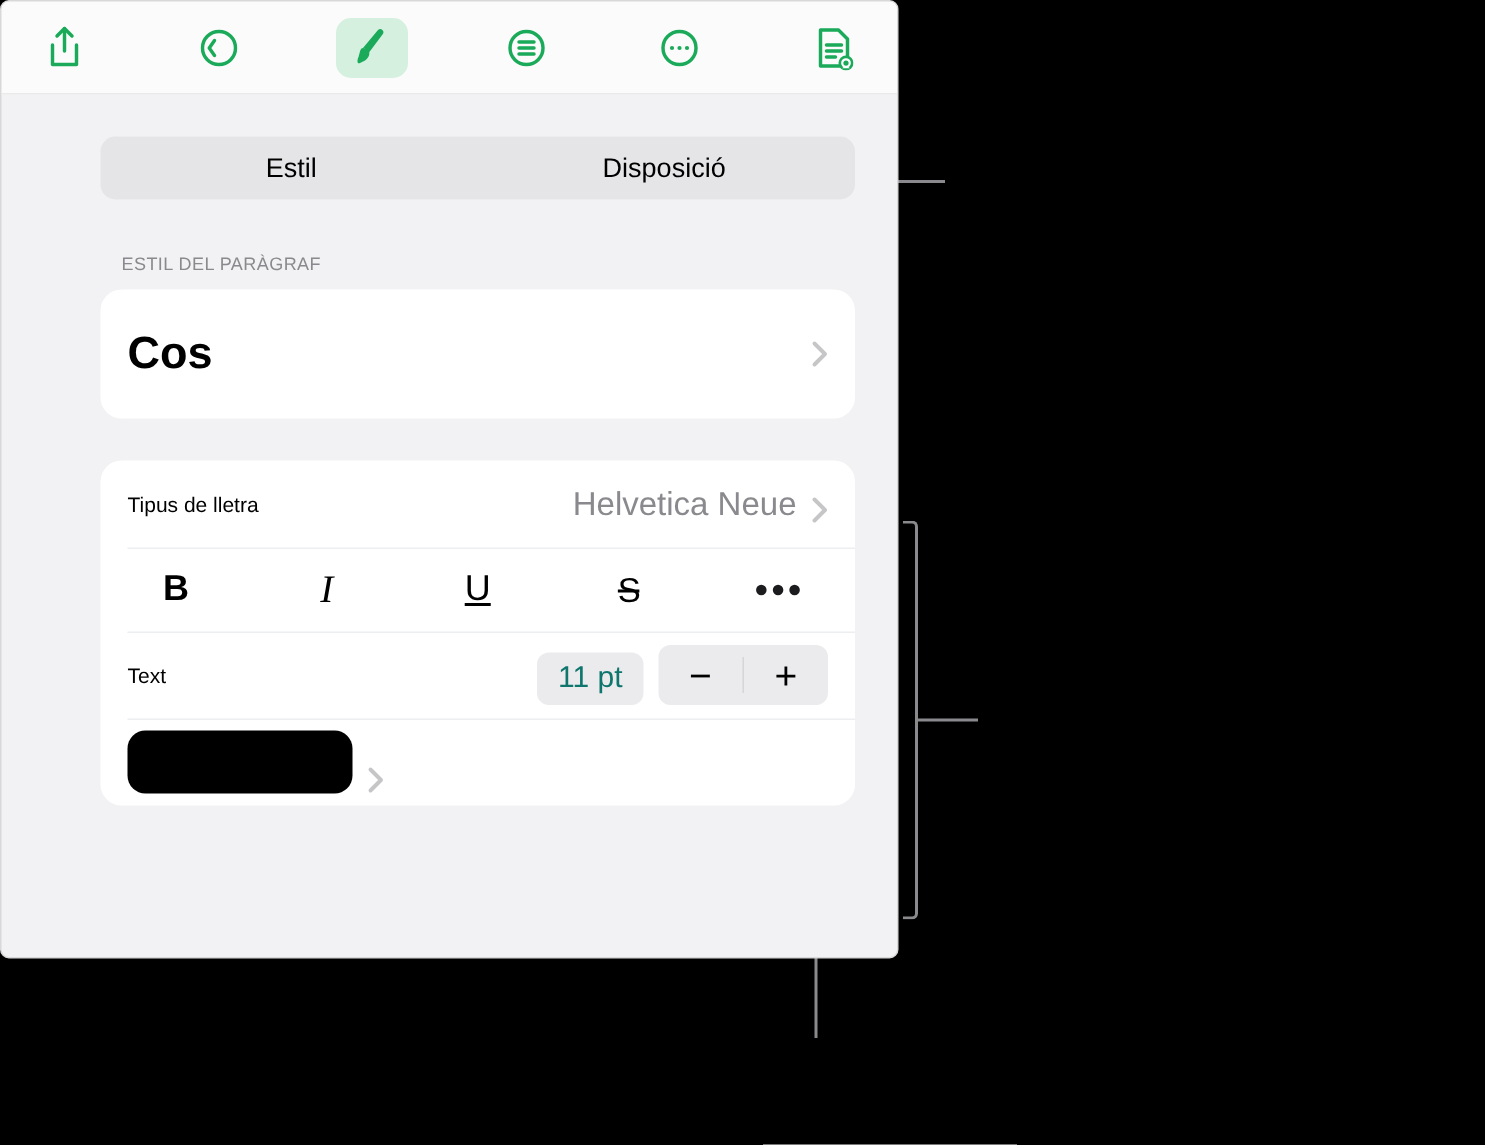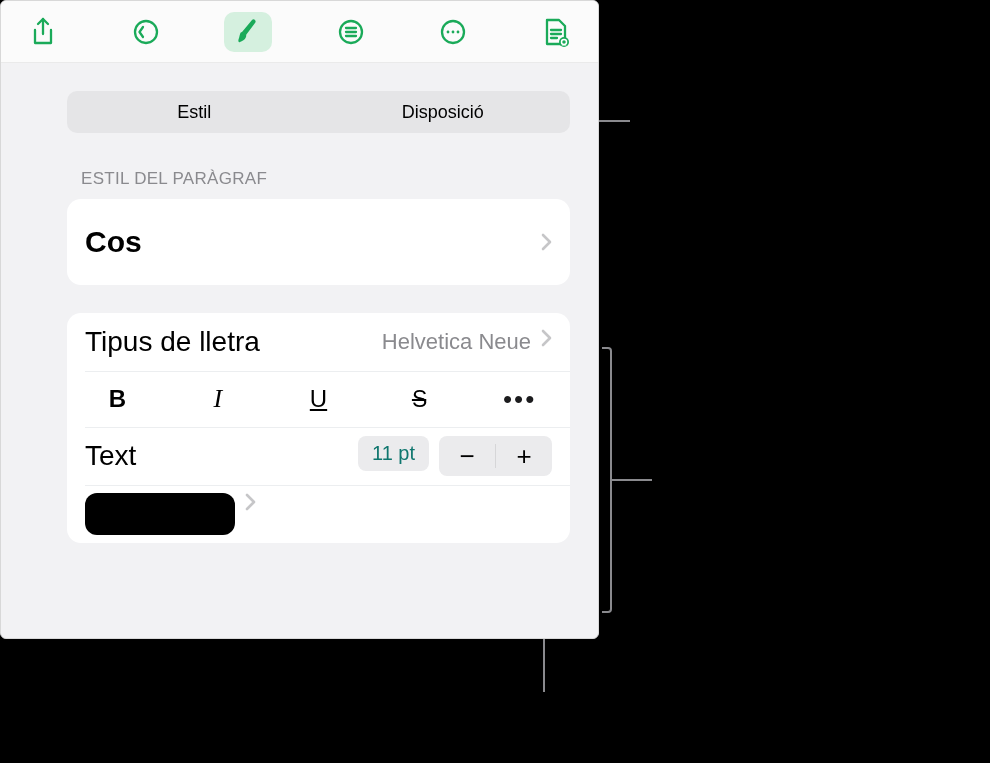--- a/index.html
+++ b/index.html
@@ -71,21 +71,21 @@
       border-radius: 8px;
       cursor: pointer;
     }
     .seg-item.selected {
       background: #fff;
       box-shadow: 0 1px 3px rgba(0,0,0,0.13);
       font-weight: 600;
     }
     .section-label {
       margin-top: 36px;
-      font-size: 17px;
+      font-size: 12px;
       letter-spacing: 0.3px;
       color: #8a8a8e;
       text-transform: uppercase;
       padding-left: 14px;
     }
     .card {
       background: #fff;
       border-radius: 14px;
       margin-top: 10px;
     }
@@ -101,27 +101,27 @@
     .row + .row::before {
       content: "";
       position: absolute;
       left: 18px;
       right: 0;
       top: 0;
       height: 1px;
       background: #eceef0;
     }
     .row-title {
-      font-size: 28px;
+      font-size: 14px;
       color: #000;
     }
     .row-title.big { font-size: 30px; }
     .row-trailing {
       display: flex;
-      align-items: flex-start;
+      align-items: flex-end;
       gap: 10px;
       font-size: 22px;
       color: #8a8a8e;
     }
     .chevron {
       width: 11px;
       height: 18px;
       color: #c6c6c8;
     }
     .font-row {

